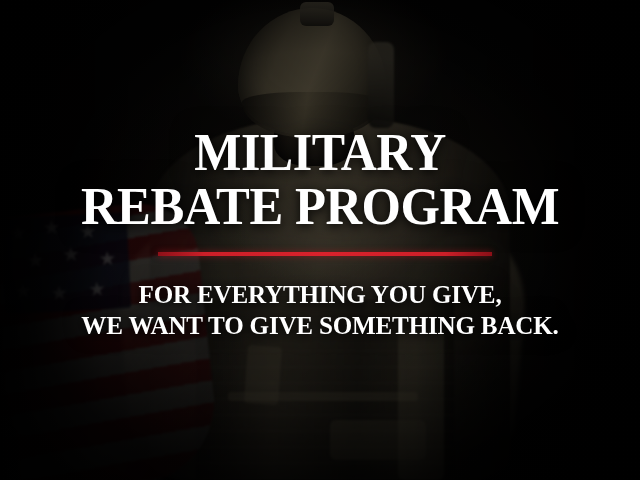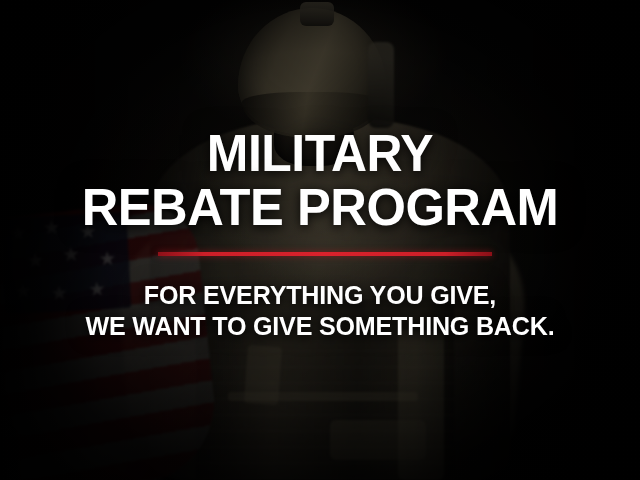--- a/index.html
+++ b/index.html
@@ -10,20 +10,21 @@
   body {
     font-family: "Liberation Sans", sans-serif;
   }
 
   .banner {
     position: relative;
     width: 640px;
     height: 480px;
     overflow: hidden;
     background: #ec4899;
+    font-family: Liberation Serif, serif;
   }
 
   
   .photo {
     position: absolute;
     inset: 0;
     background: #050404;
   }
 
   

